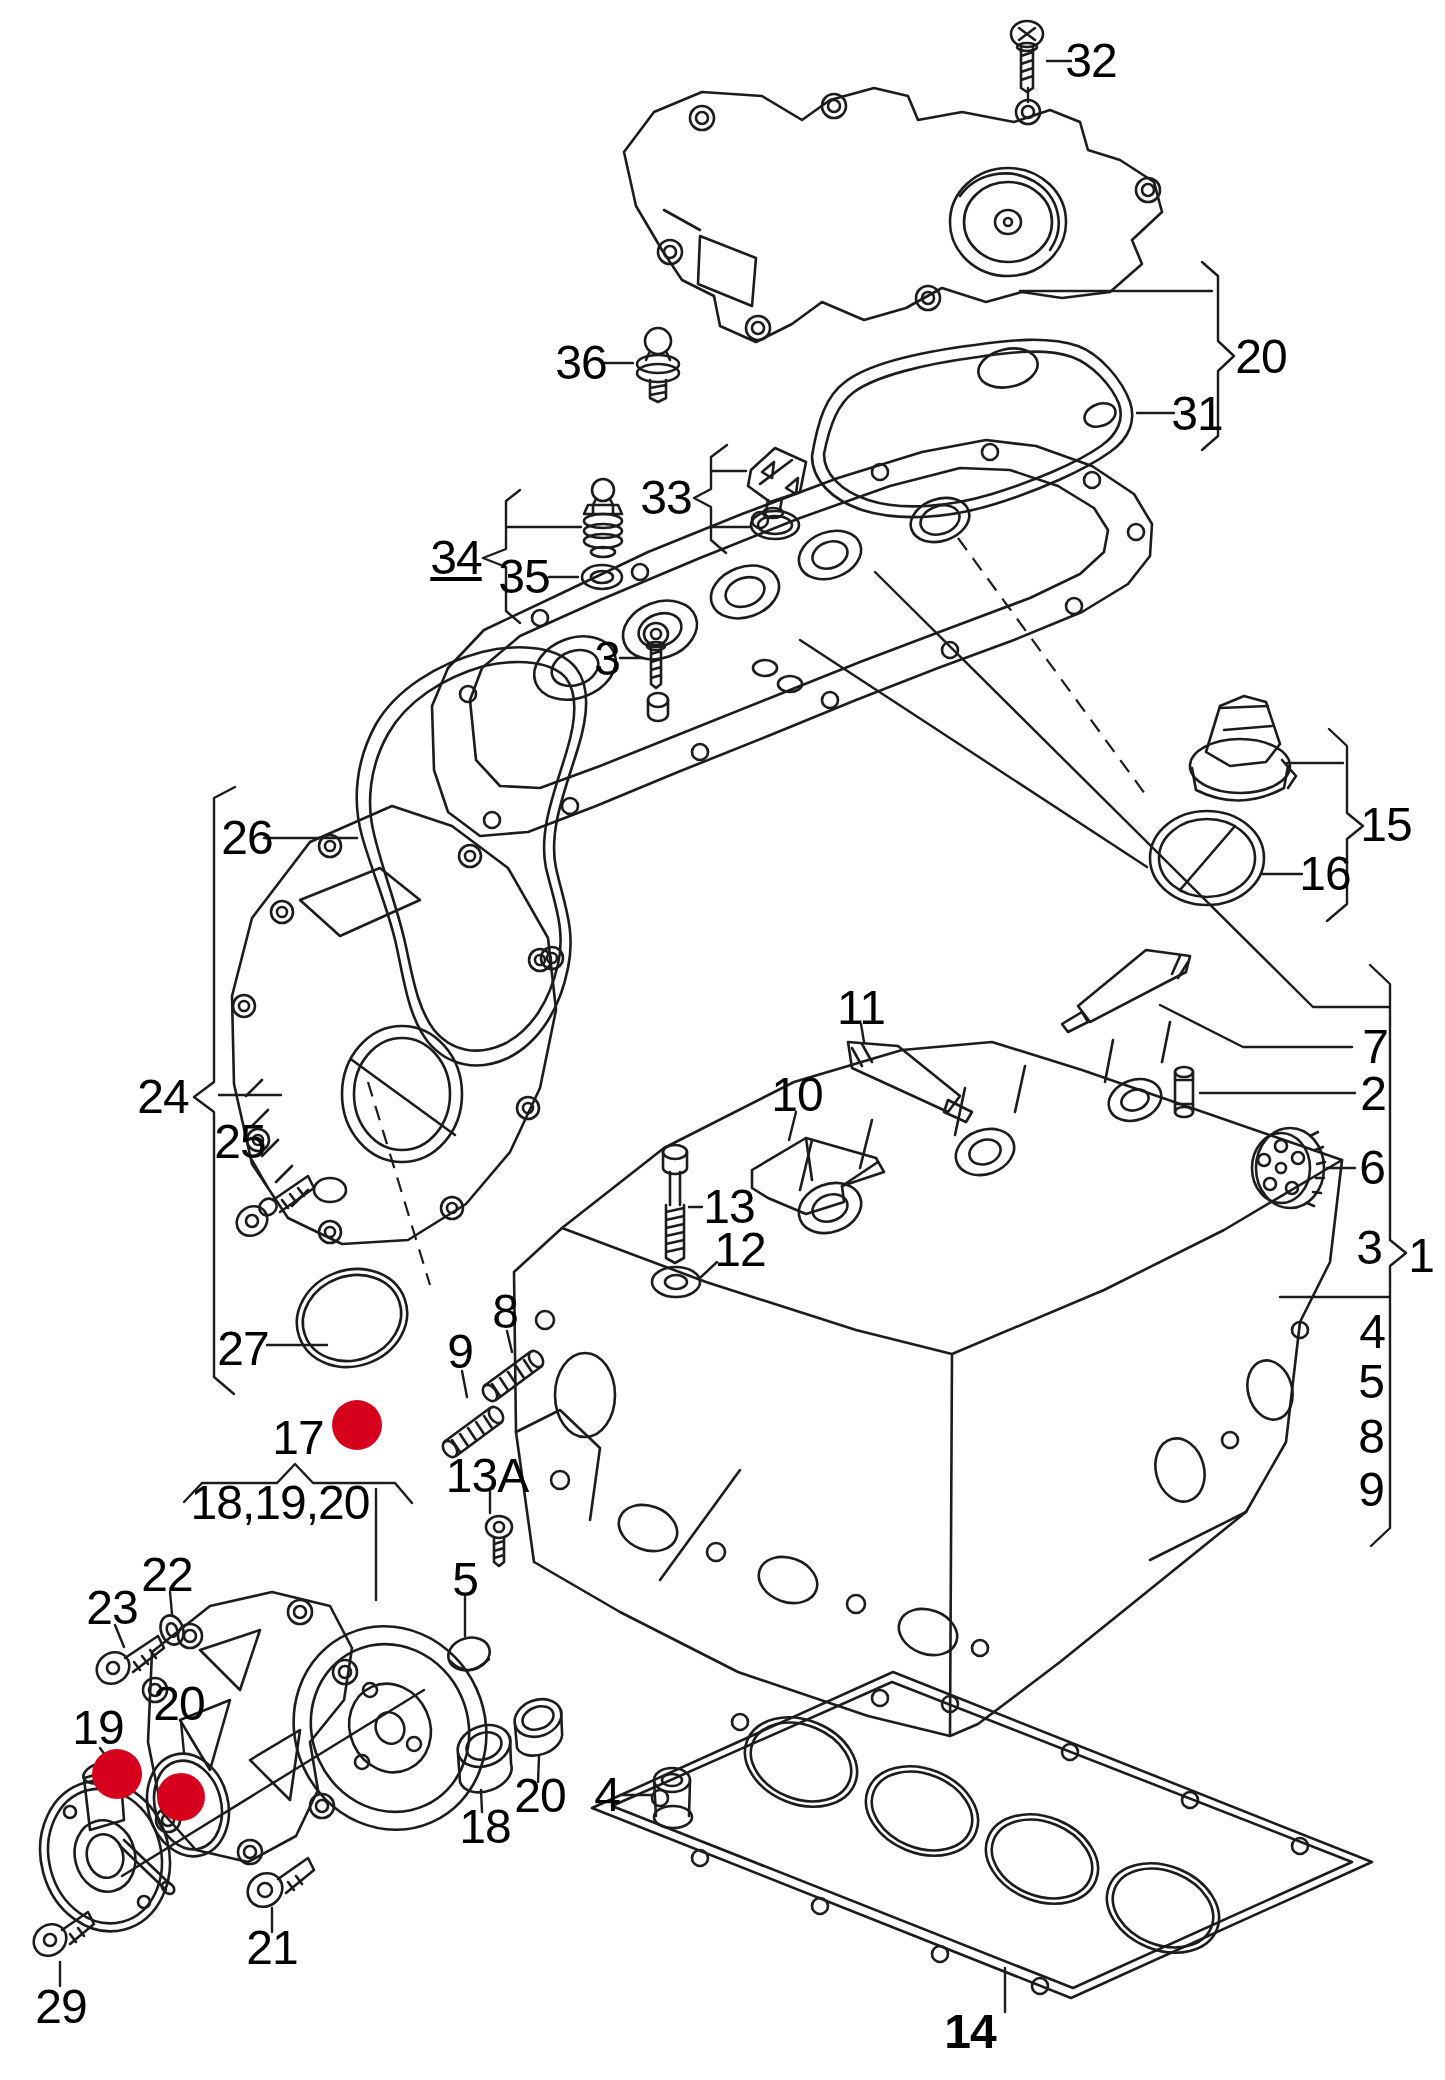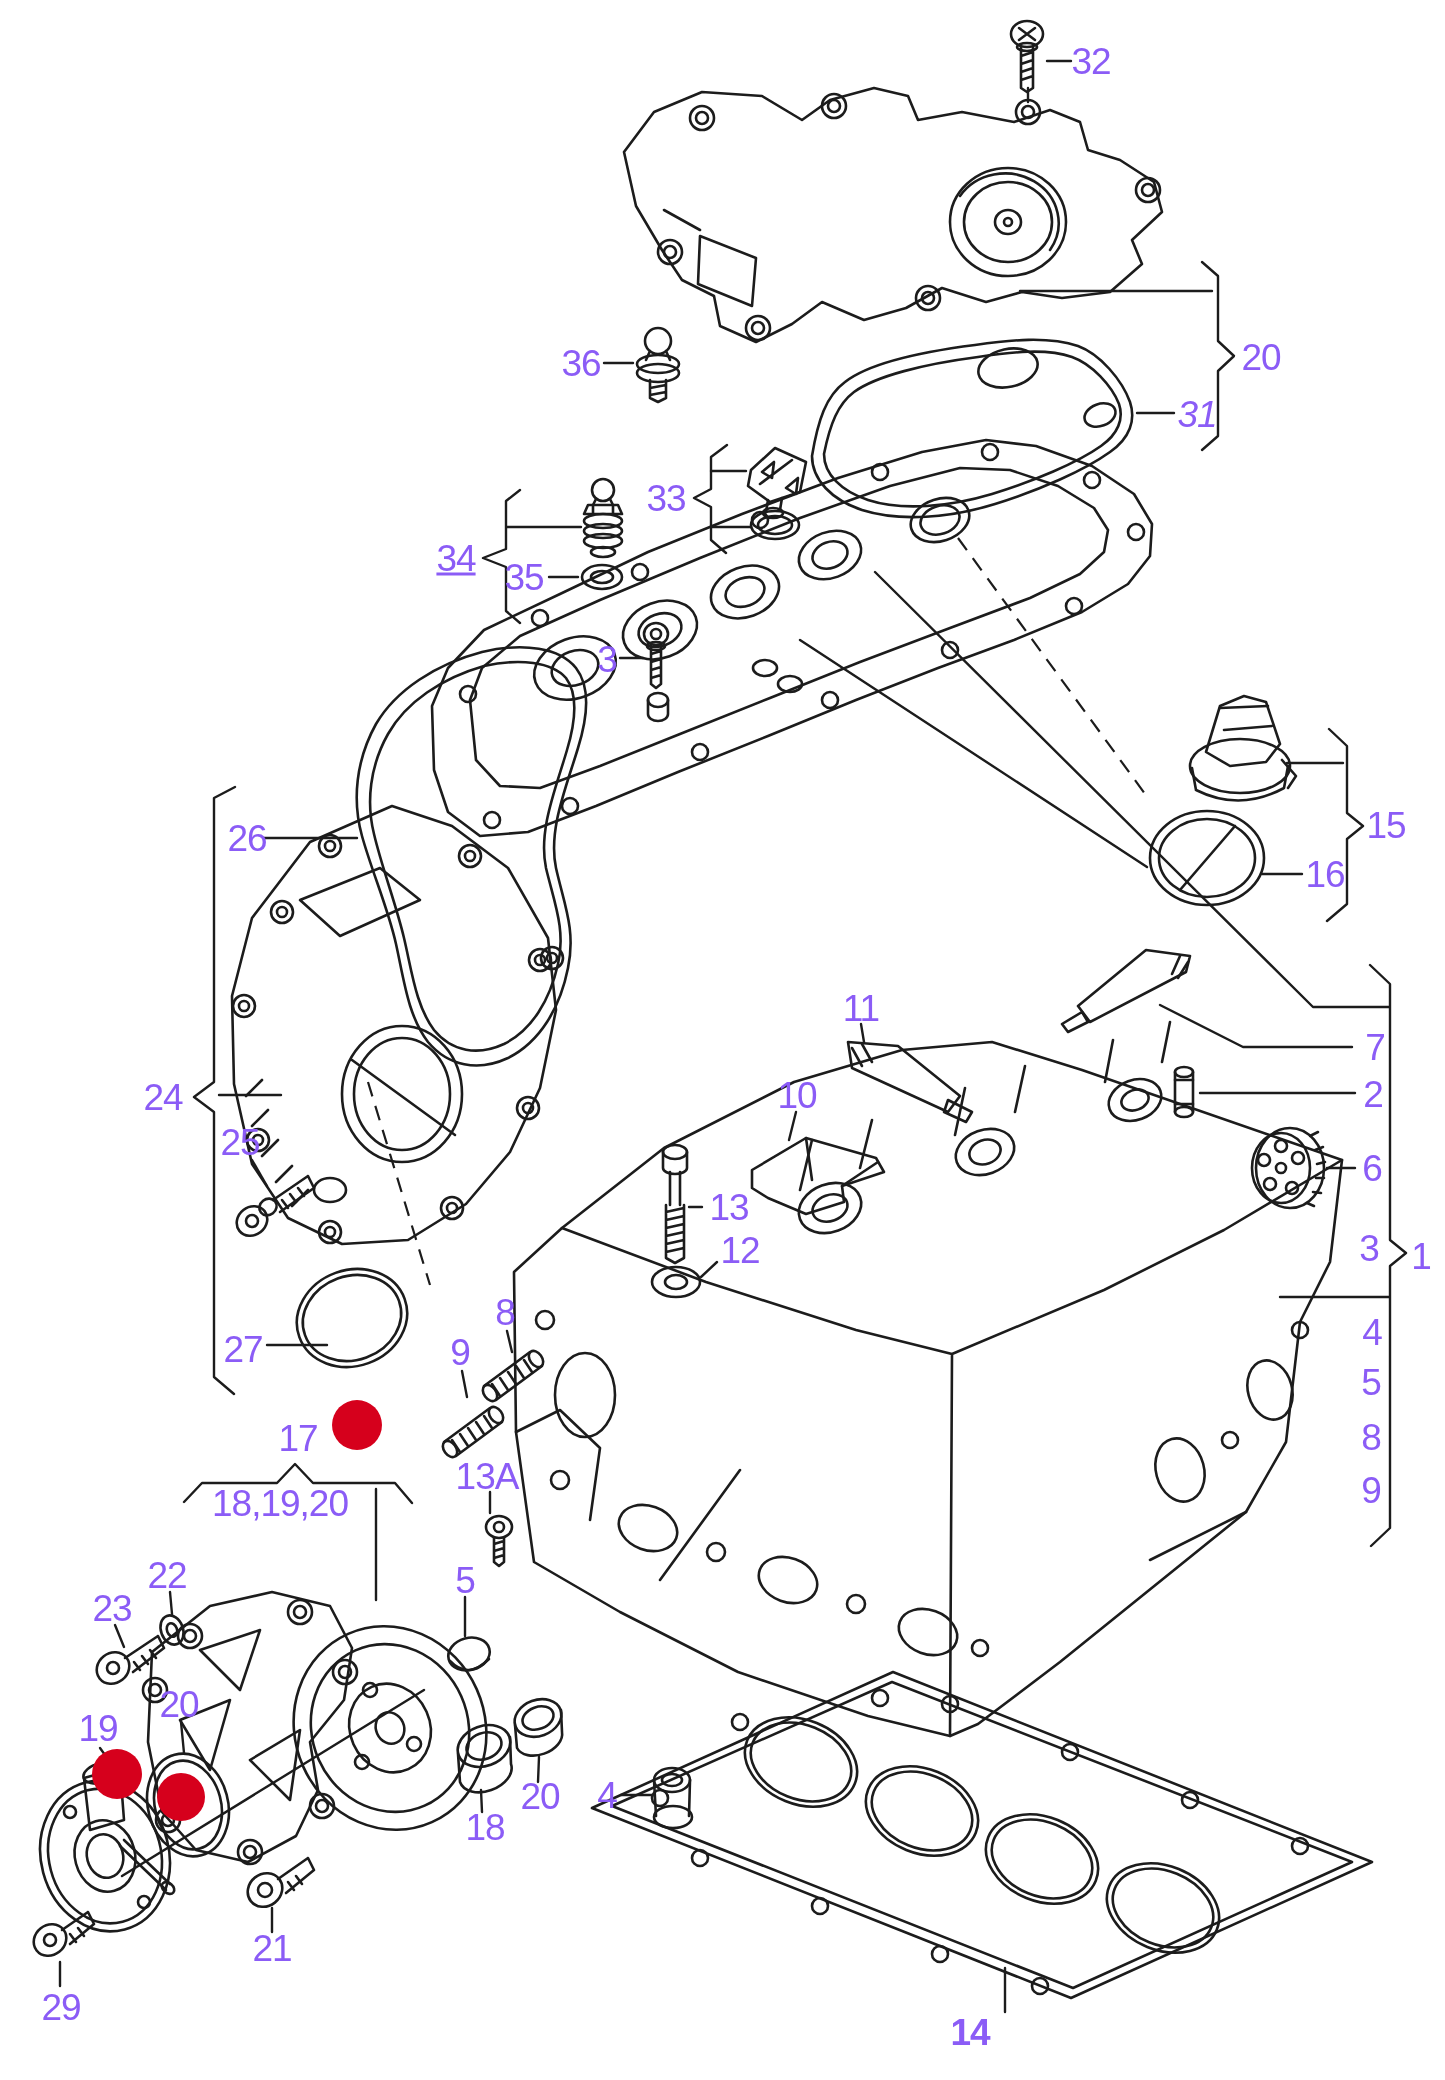--- a/index.html
+++ b/index.html
@@ -3,21 +3,21 @@
 <meta charset="utf-8">
 <style>
   html,body{margin:0;padding:0;background:#fff;}
   .stage{position:relative;width:1445px;height:2080px;background:#ffffff;overflow:hidden;
          font-family:"Liberation Sans", sans-serif;}
   .stage svg{position:absolute;left:0;top:0;}
   .art{fill:none;stroke:#1c1c1c;stroke-width:2.6;stroke-linejoin:round;stroke-linecap:round;}
   .leader{fill:none;stroke:#1c1c1c;stroke-width:2.4;stroke-linejoin:round;stroke-linecap:round;}
   .dashedline{fill:none;stroke:#1c1c1c;stroke-width:2.2;stroke-dasharray:15 10;}
   #labels{position:absolute;left:0;top:0;width:100%;height:100%;}
-  .callout{position:absolute;transform:translate(-50%,-50%);font-size:37px;color:#8b5cf6;
+  .callout{position:absolute;transform:translate(-50%,-50%);font-size:48px;color:#000000;
            white-space:nowrap;letter-spacing:-1px;line-height:1;}
 </style>
 </head>
 <body>
 
 <div class="stage">
 
   <svg width="1445" height="2080" viewBox="0 0 1445 2080">
 
     <g class="art">
@@ -465,21 +465,21 @@
     <g id="markers">
         <circle cx="357" cy="1425" r="25" fill="#d6001c"></circle>
         <circle cx="117" cy="1774" r="25" fill="#d6001c"></circle>
         <circle cx="181" cy="1797" r="24" fill="#d6001c"></circle>
       </g>
   </svg>
 
   <div id="labels">
       <div class="callout" style="left: 1091px; top: 61px;">32</div>
       <div class="callout" style="left: 1261px; top: 357px;">20</div>
-      <div class="callout" style="left: 1197px; top: 414px; font-style: italic;">31</div>
+      <div class="callout" style="left: 1197px; top: 414px;">31</div>
       <div class="callout" style="left: 581px; top: 363px;">36</div>
       <div class="callout" style="left: 666px; top: 498px;">33</div>
       <div class="callout" style="left: 456px; top: 558px; text-decoration: underline;">34</div>
       <div class="callout" style="left: 524px; top: 577px;">35</div>
       <div class="callout" style="left: 607px; top: 659px;">3</div>
       <div class="callout" style="left: 1386px; top: 825px;">15</div>
       <div class="callout" style="left: 1325px; top: 874px;">16</div>
       <div class="callout" style="left: 247px; top: 838px;">26</div>
       <div class="callout" style="left: 861px; top: 1008px;">11</div>
       <div class="callout" style="left: 1375px; top: 1047px;">7</div>

